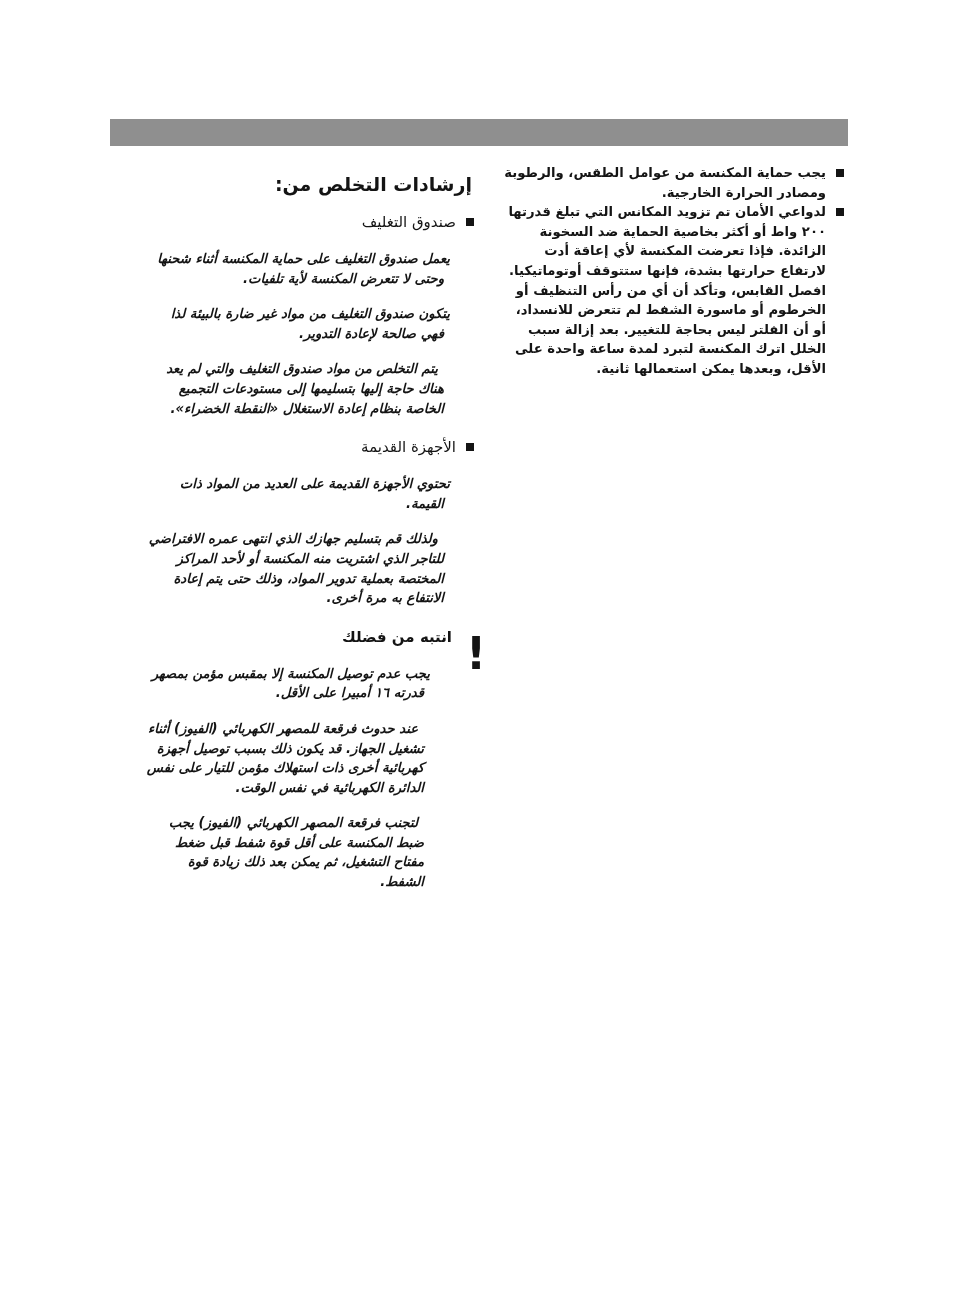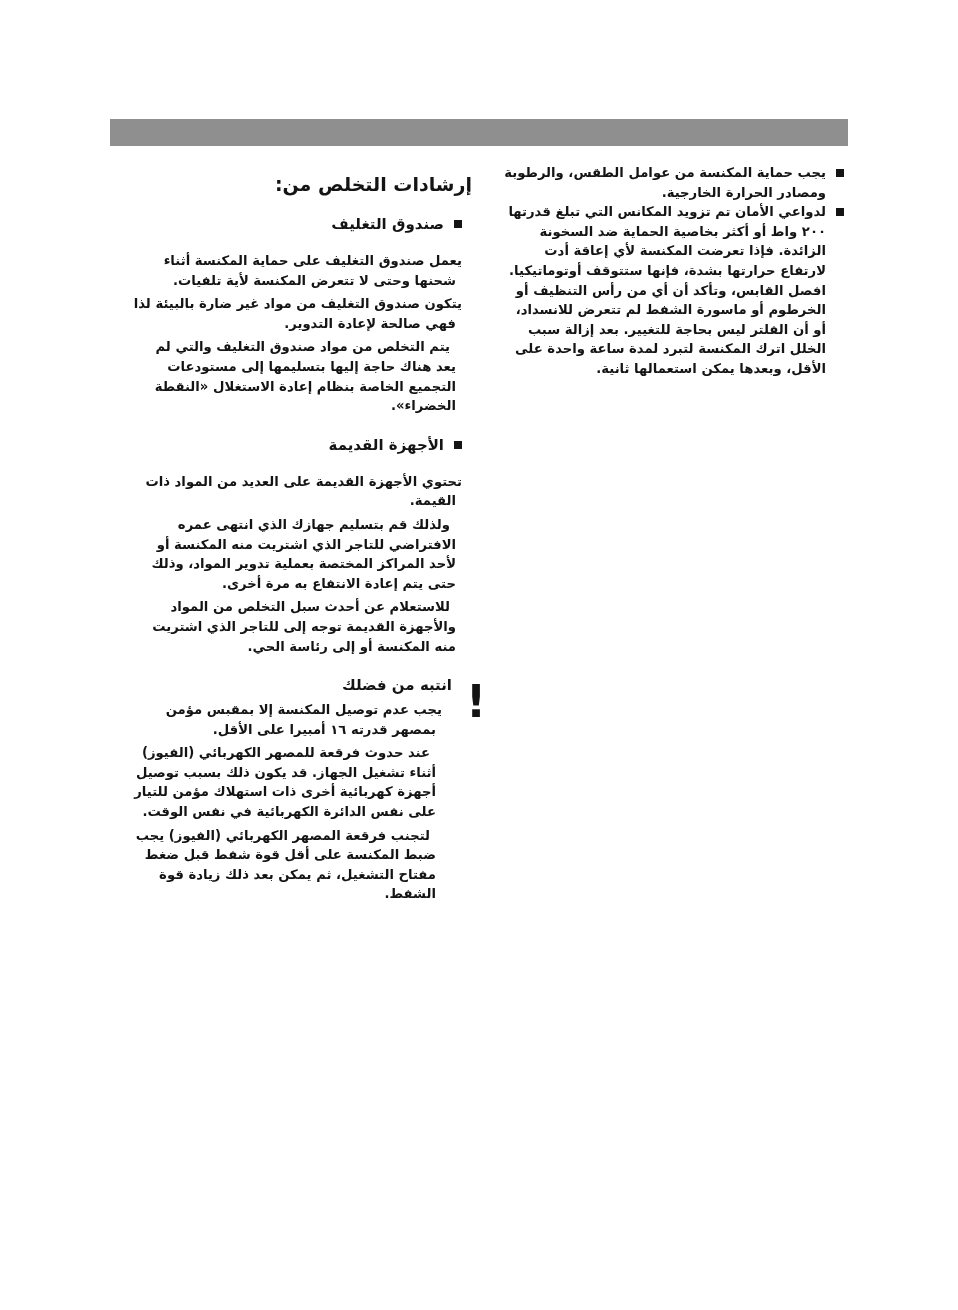--- a/index.html
+++ b/index.html
@@ -17,23 +17,23 @@
       font-size: 13.2px; line-height: 19.6px; font-weight: bold;
     }
     .col-right { left: 500px; top: 163px; width: 346px; }
     .col-left  { left: 128px; top: 171px; width: 352px; text-align: right; }
     .item { position: relative; padding-right: 20px; }
     .item p { margin: 0; }
     .bullet {
       position: absolute; right: 2px; top: 6px; width: 8px; height: 8px; background: #141414;
     }
     .title { font-size: 19px; line-height: 26px; font-weight: bold; margin: 0 0 14px 0; padding-right: 8px; }
-    .section-heading { font-size: 15px; line-height: 22px; font-weight: bold; margin: 16px; position: relative; padding-right: 20px; }
+    .section-heading { font-size: 15px; line-height: 22px; font-weight: normal; margin: 4px; position: relative; padding-right: 20px; }
     .section-heading .bullet { top: 7px; }
-    .para { margin: 4px; padding-right: 20px; text-indent: -6px; }
+    .para { margin: 16px; padding-right: 20px; text-indent: -6px; font-style: italic; }
     .para.indent { text-indent: 6px; }
     .section { margin-bottom: 18px; }
     .warning { position: relative; padding-right: 20px; }
     .excl {
       position: absolute; right: -6px; top: 6px; font-size: 44px; line-height: 44px;
       font-weight: bold; font-family: "DejaVu Sans", sans-serif;
     }
     .warning-heading { font-size: 15px; line-height: 22px; font-weight: bold; margin: 0; padding-right: 8px; }
   </style>
 </head>
@@ -65,21 +65,20 @@
     <p class="para indent">يتم التخلص من مواد صندوق التغليف والتي لم يعد هناك حاجة إليها بتسليمها إلى مستودعات التجميع الخاصة بنظام إعادة الاستغلال «النقطة الخضراء».</p>
   </div>
 
   <div class="section">
     <h2 class="section-heading">
       <span class="bullet"></span>
       <span>الأجهزة القديمة</span>
     </h2>
     <p class="para">تحتوي الأجهزة القديمة على العديد من المواد ذات القيمة.</p>
     <p class="para indent">ولذلك قم بتسليم جهازك الذي انتهى عمره الافتراضي للتاجر الذي اشتريت منه المكنسة أو لأحد المراكز المختصة بعملية تدوير المواد، وذلك حتى يتم إعادة الانتفاع به مرة أخرى.</p>
-    <p class="para indent">للاستعلام عن أحدث سبل التخلص من المواد والأجهزة القديمة توجه إلى للتاجر الذي اشتريت منه المكنسة أو إلى رئاسة الحي.</p>
   </div>
 
   <div class="warning">
     <span class="excl">!</span>
     <h2 class="warning-heading">انتبه من فضلك</h2>
     <p class="para">يجب عدم توصيل المكنسة إلا بمقبس مؤمن بمصهر قدرته ١٦ أمبيرا على الأقل.</p>
     <p class="para indent">عند حدوث فرقعة للمصهر الكهربائي (الفيوز) أثناء تشغيل الجهاز. قد يكون ذلك بسبب توصيل أجهزة كهربائية أخرى ذات استهلاك مؤمن للتيار على نفس الدائرة الكهربائية في نفس الوقت.</p>
     <p class="para indent">لتجنب فرقعة المصهر الكهربائي (الفيوز) يجب ضبط المكنسة على أقل قوة شفط قبل ضغط مفتاح التشغيل، ثم يمكن بعد ذلك زيادة قوة الشفط.</p>
   </div>
 </div>

